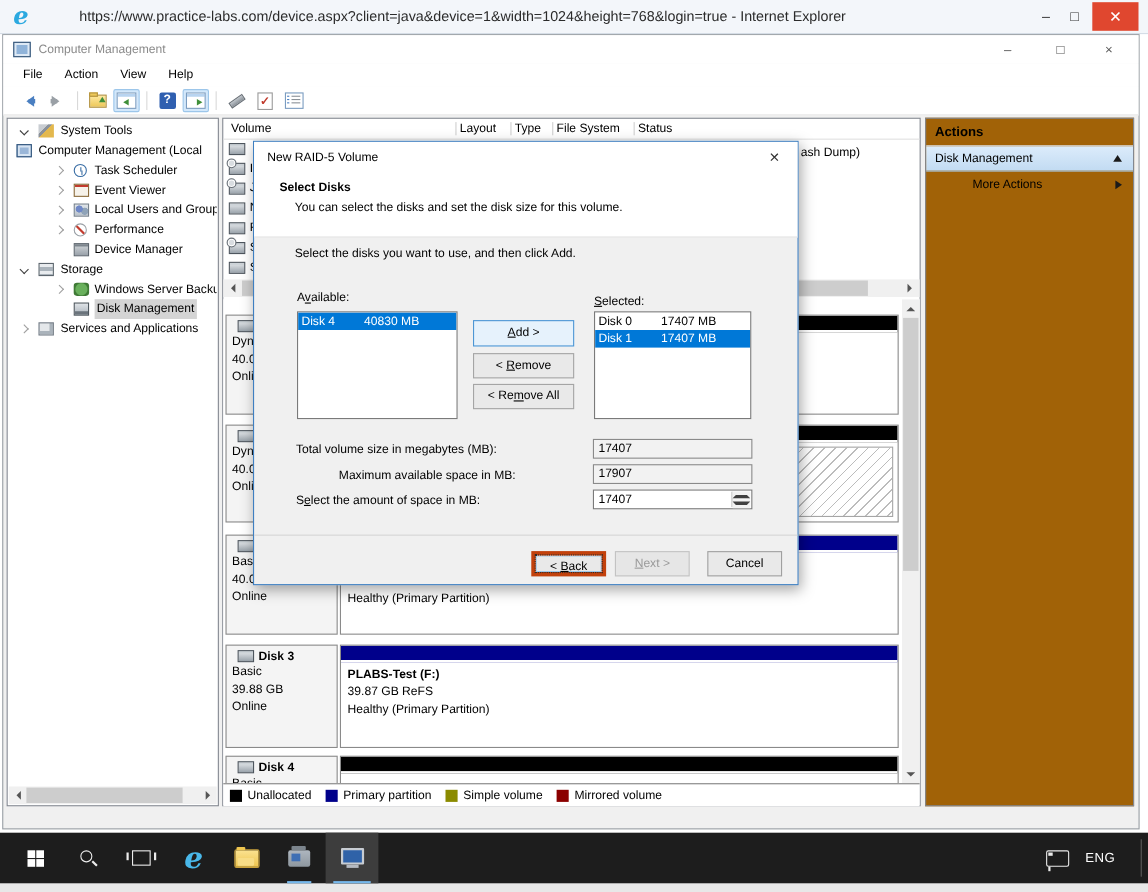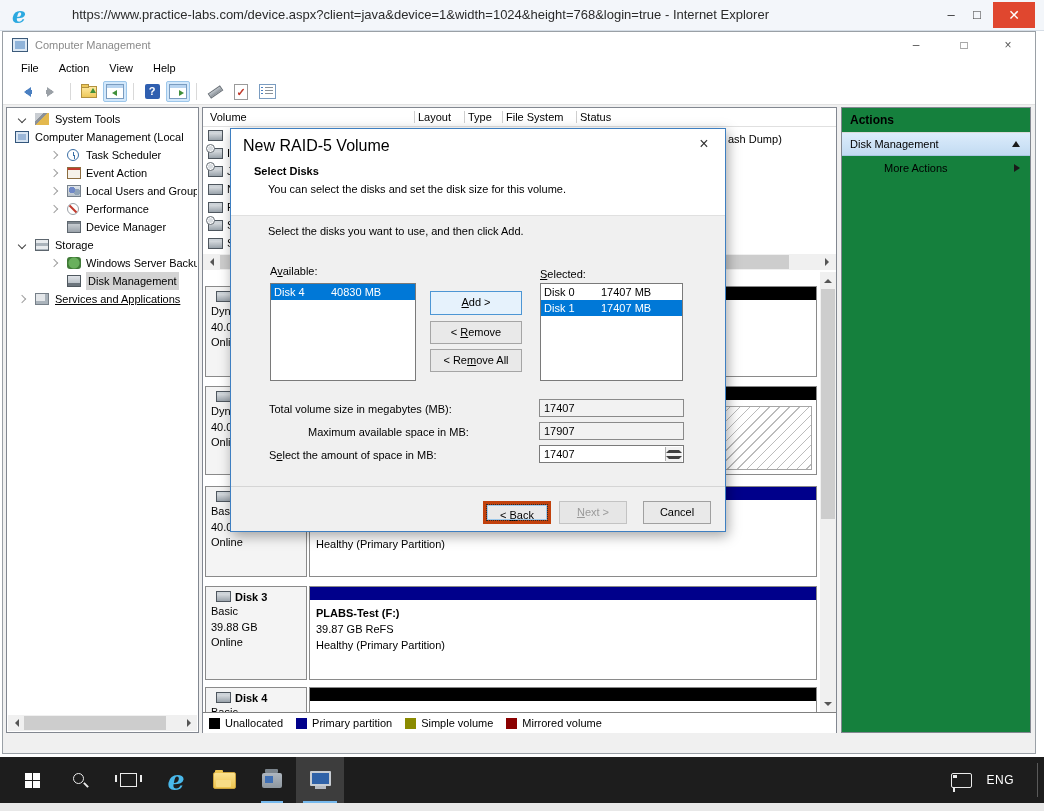--- a/index.html
+++ b/index.html
@@ -106,31 +106,31 @@
   .pbox{position:absolute;left:106px;width:508px;background:#fff;border:1px solid #8a8a8a;box-sizing:border-box;overflow:hidden}
   .pbar{height:13px;border-bottom:2px solid #fff}
   .ptxt{padding-left:6px;line-height:16px;white-space:nowrap}
   .ptxt .b{font-weight:bold}
   .hatch{position:absolute;left:4px;right:4px;top:19px;bottom:4px;border:1px solid #a6a6a6;background:repeating-linear-gradient(135deg,#fff 0 6px,#bcbcbc 6px 7px)}
   #legend{position:absolute;left:0;top:604px;width:633px;height:21px;border-top:1px solid #808080;background:#fff;display:flex;align-items:center;gap:13px;padding-left:6px;box-sizing:border-box}
   .lg-item{display:flex;align-items:center;gap:5px}
   .lg-sq{width:11px;height:11px}
 
   
-  #actions{position:absolute;left:838px;top:75px;width:190px;height:626px;background:#15803d;border:1px solid #828790;box-sizing:border-box}
+  #actions{position:absolute;left:838px;top:75px;width:190px;height:626px;background:#a16207;border:1px solid #828790;box-sizing:border-box}
   #actions-header{height:24px;line-height:24px;padding-left:8px;font-weight:bold;font-size:12px;border-bottom:1px solid #d9d9d9}
   #actions-group{position:relative;height:22px;line-height:22px;padding-left:8px;background:linear-gradient(#dcecfb,#c2dbf2);border-bottom:1px solid #aac8e2}
   .a-up{position:absolute;right:10px;top:8px;width:0;height:0;border:4px solid transparent;border-bottom:6px solid #1a1a1a;border-top:none}
   #actions-more{position:relative;height:24px;line-height:24px;padding-left:42px}
   .a-right{position:absolute;right:10px;top:8px;width:0;height:0;border:4px solid transparent;border-left:6px solid #1a1a1a;border-right:none}
 
   
   #dialog{position:absolute;left:230px;top:128px;width:494px;height:402px;background:#f0f0f0;border:1px solid #3e7fc1;box-shadow:2px 4px 12px rgba(0,0,0,.35);z-index:50;box-sizing:content-box}
   #dlg-header{position:absolute;left:0;top:0;width:494px;height:86px;background:#fff;border-bottom:1px solid #e0e0e0}
-  #dlg-title{position:absolute;left:12px;top:8px;font-size:16px}
+  #dlg-title{position:absolute;left:12px;top:8px;font-size:11px}
   #dlg-close{position:absolute;right:10px;top:4px;width:22px;height:22px;text-align:center;line-height:22px;font-size:16px;color:#333}
   #dlg-heading{position:absolute;left:23px;top:36px;font-weight:bold}
   #dlg-sub{position:absolute;left:37px;top:54px}
   #dlg-instruction{position:absolute;left:37px;top:96px}
   #lbl-avail{position:absolute;left:39px;top:136px}
   #lbl-sel{position:absolute;left:309px;top:139px}
   .lb{position:absolute;top:154px;height:98px;background:#fff;border:1px solid #7a7a7a;box-sizing:border-box;overflow:hidden}
   #avail-list{left:39px;width:146px}
   #sel-list{left:309px;width:143px}
   .lbi{height:16px;line-height:16px;display:flex;white-space:nowrap}
@@ -258,21 +258,21 @@
           <div class="tlabel" style="left: 28px;">Computer Management (Local</div>
         </div>
         <div class="trow">
           <div class="chev right" style="left: 44px;"></div>
           <div class="ti ti-task-scheduler" style="left: 60px;"></div>
           <div class="tlabel" style="left: 79px;">Task Scheduler</div>
         </div>
         <div class="trow">
           <div class="chev right" style="left: 44px;"></div>
           <div class="ti ti-event-viewer" style="left: 60px;"></div>
-          <div class="tlabel" style="left: 79px;">Event Action</div>
+          <div class="tlabel" style="left: 79px;">Event Viewer</div>
         </div>
         <div class="trow">
           <div class="chev right" style="left: 44px;"></div>
           <div class="ti ti-users" style="left: 60px;"></div>
           <div class="tlabel" style="left: 79px;">Local Users and Groups</div>
         </div>
         <div class="trow">
           <div class="chev right" style="left: 44px;"></div>
           <div class="ti ti-performance" style="left: 60px;"></div>
           <div class="tlabel" style="left: 79px;">Performance</div>
@@ -291,21 +291,21 @@
           <div class="ti ti-server-backup" style="left: 60px;"></div>
           <div class="tlabel" style="left: 79px;">Windows Server Backup</div>
         </div>
         <div class="trow">
           <div class="ti ti-disk-management" style="left: 60px;"></div>
           <div class="tlabel selected" style="left: 79px;">Disk Management</div>
         </div>
         <div class="trow">
           <div class="chev right" style="left: 12px;"></div>
           <div class="ti ti-services" style="left: 28px;"></div>
-          <div class="tlabel" style="left: 48px; text-decoration: underline;">Services and Applications</div>
+          <div class="tlabel" style="left: 48px;">Services and Applications</div>
         </div>
       </div>
     <div class="hscroll" id="tree-hs">
       <div class="sbtn" style="left:0">
           <span class="tri l"></span>
         </div>
       <div class="thumb" style="left:16px;width:142px;top:1px;bottom:1px"></div>
       <div class="sbtn" style="right:0">
           <span class="tri r"></span>
         </div>

